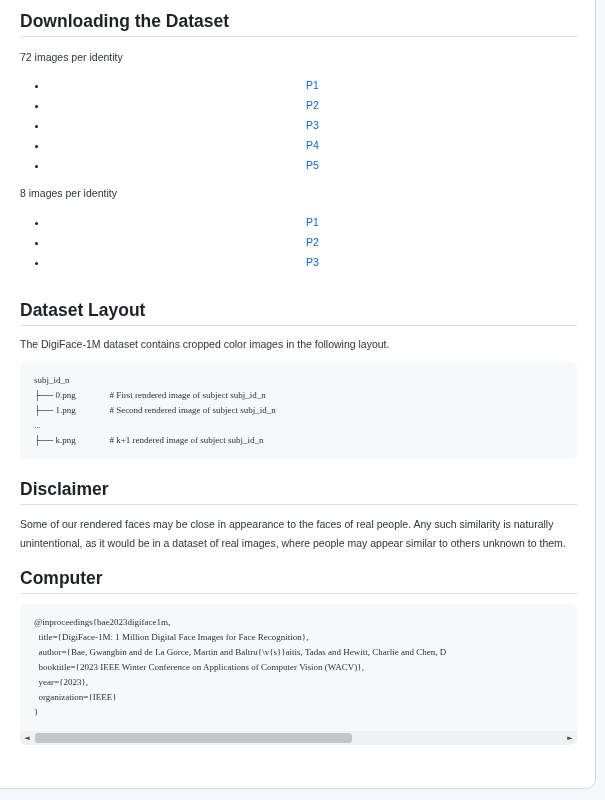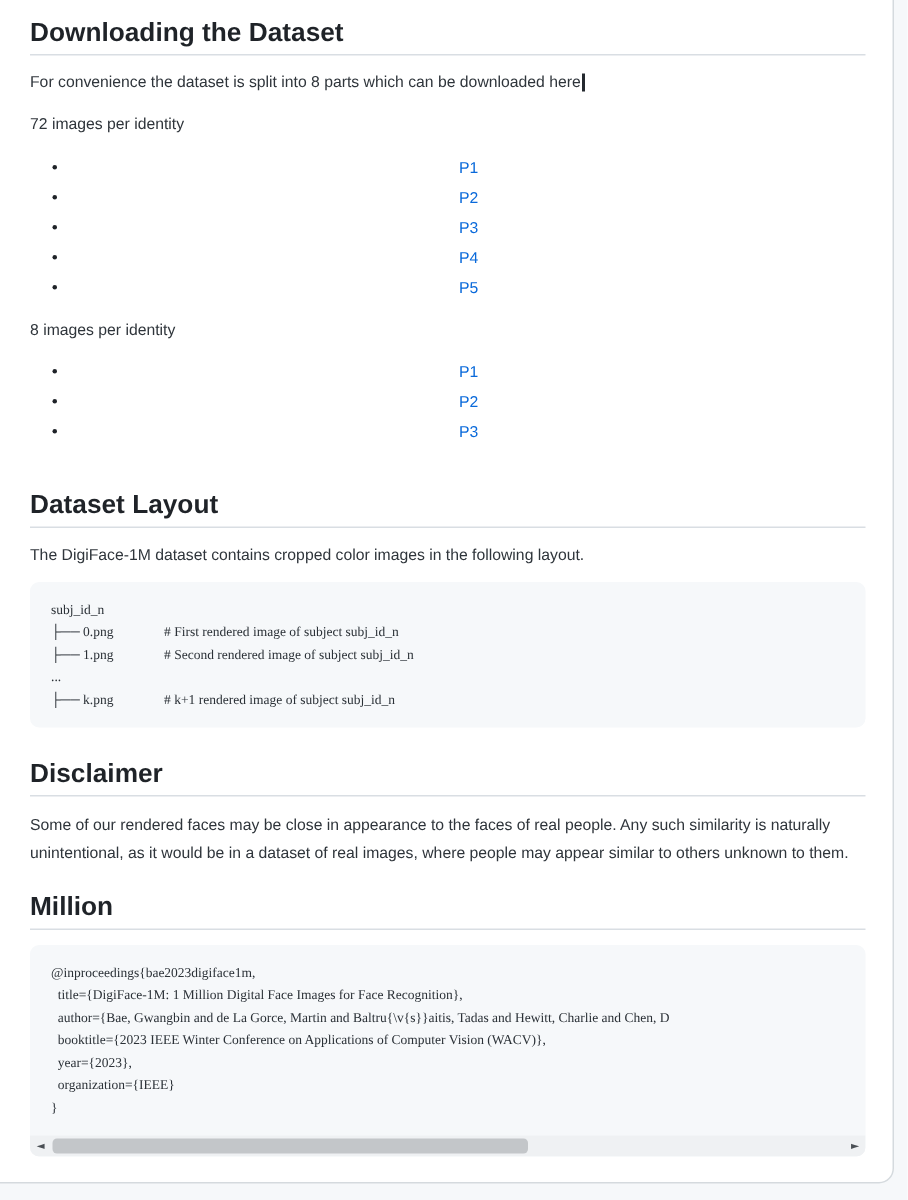--- a/index.html
+++ b/index.html
@@ -59,21 +59,20 @@
     background:#c3c6c9;border-radius:3px;
   }
 </style>
 </head>
 <body>
 
 <div class="card">
 
   <h2>Downloading the Dataset</h2>
 
-  <p><span>For convenience the dataset is split into 8 parts which can be downloaded here</span><span class="caret"></span></p>
 
   <p class="spaced">72 images per identity</p>
 
   <ul class="link-list">
     <li><a class="link">P1</a></li>
     <li><a class="link">P2</a></li>
     <li><a class="link">P3</a></li>
     <li><a class="link">P4</a></li>
     <li><a class="link">P5</a></li>
   </ul>
@@ -95,21 +94,21 @@
 <span>├── 0.png               # First rendered image of subject subj_id_n</span>
 <span>├── 1.png               # Second rendered image of subject subj_id_n</span>
 <span>...</span>
 <span>├── k.png               # k+1 rendered image of subject subj_id_n</span></pre>
   </div>
 
   <h2 class="mt-lg">Disclaimer</h2>
 
   <p class="disclaimer-text">Some of our rendered faces may be close in appearance to the faces of real people. Any such similarity is naturally unintentional, as it would be in a dataset of real images, where people may appear similar to others unknown to them.</p>
 
-  <h2 class="mt-md">Million</h2>
+  <h2 class="mt-md">Computer</h2>
 
 
   <div class="codeblock">
     <pre><span>@inproceedings{bae2023digiface1m,</span>
 <span>  title={DigiFace-1M: 1 Million Digital Face Images for Face Recognition},</span>
 <span>  author={Bae, Gwangbin and de La Gorce, Martin and Baltru{\v{s}}aitis, Tadas and Hewitt, Charlie and Chen, D</span>
 <span>  booktitle={2023 IEEE Winter Conference on Applications of Computer Vision (WACV)},</span>
 <span>  year={2023},</span>
 <span>  organization={IEEE}</span>
 <span>}</span></pre>

